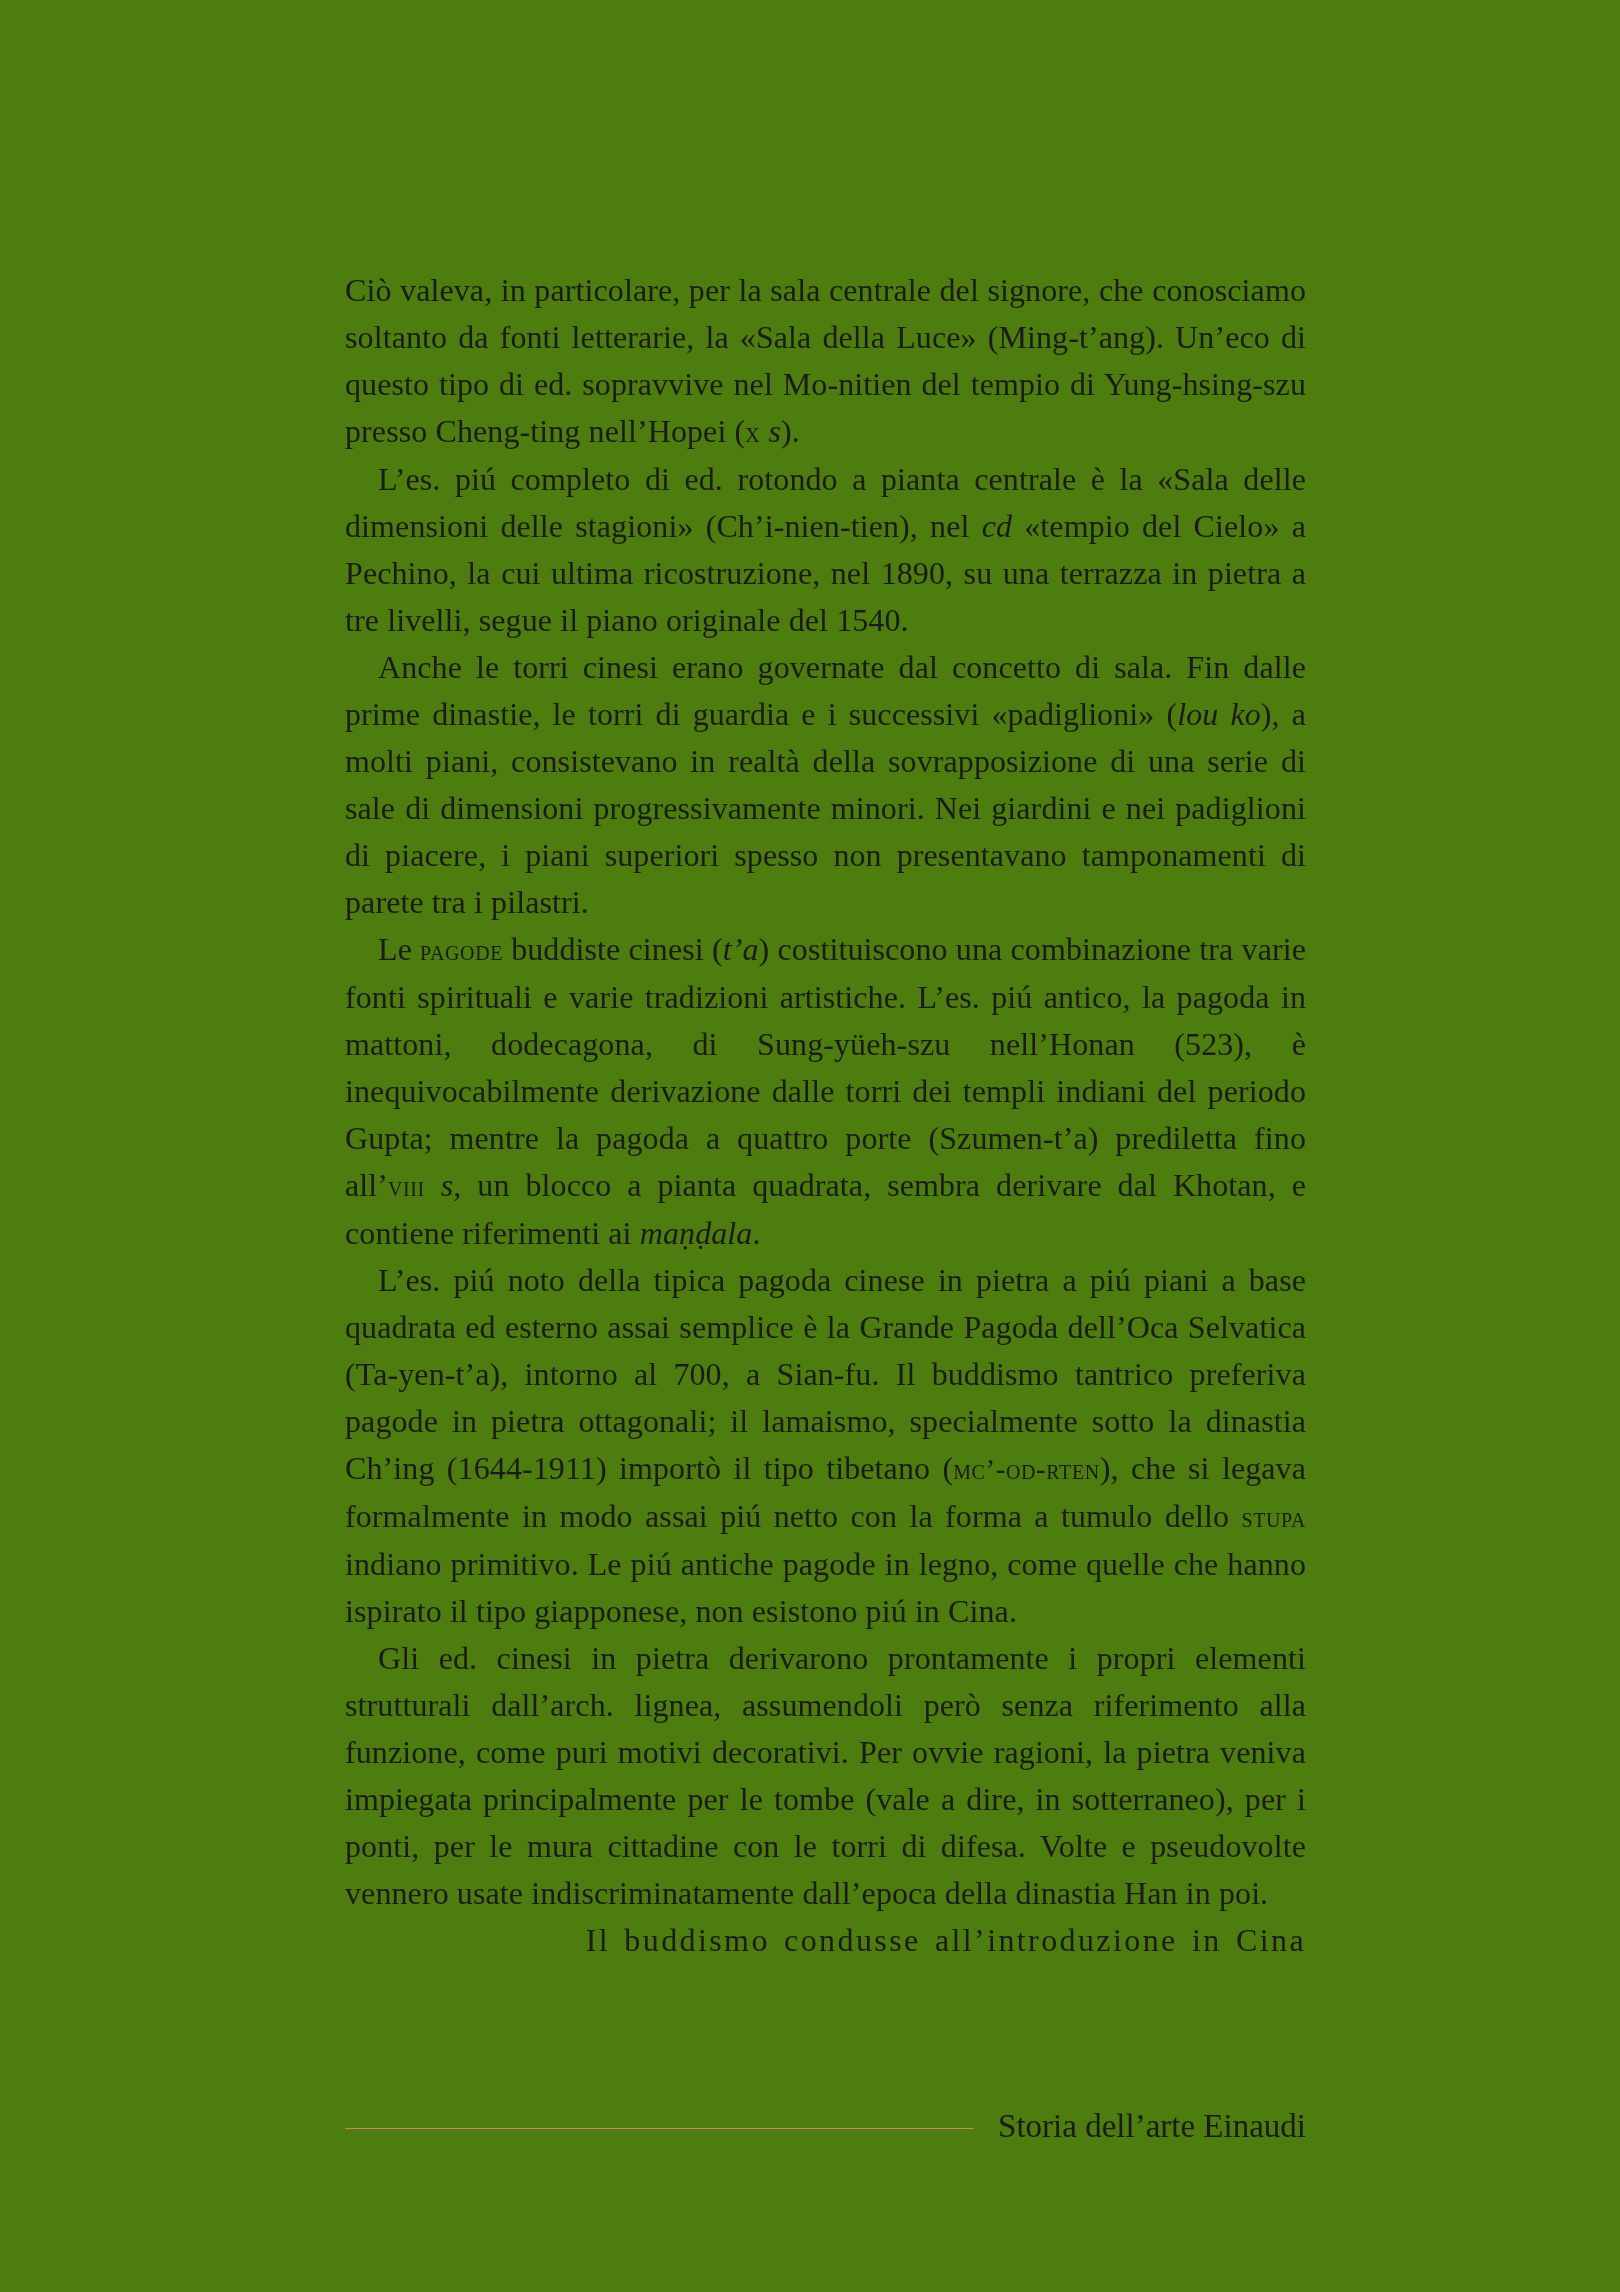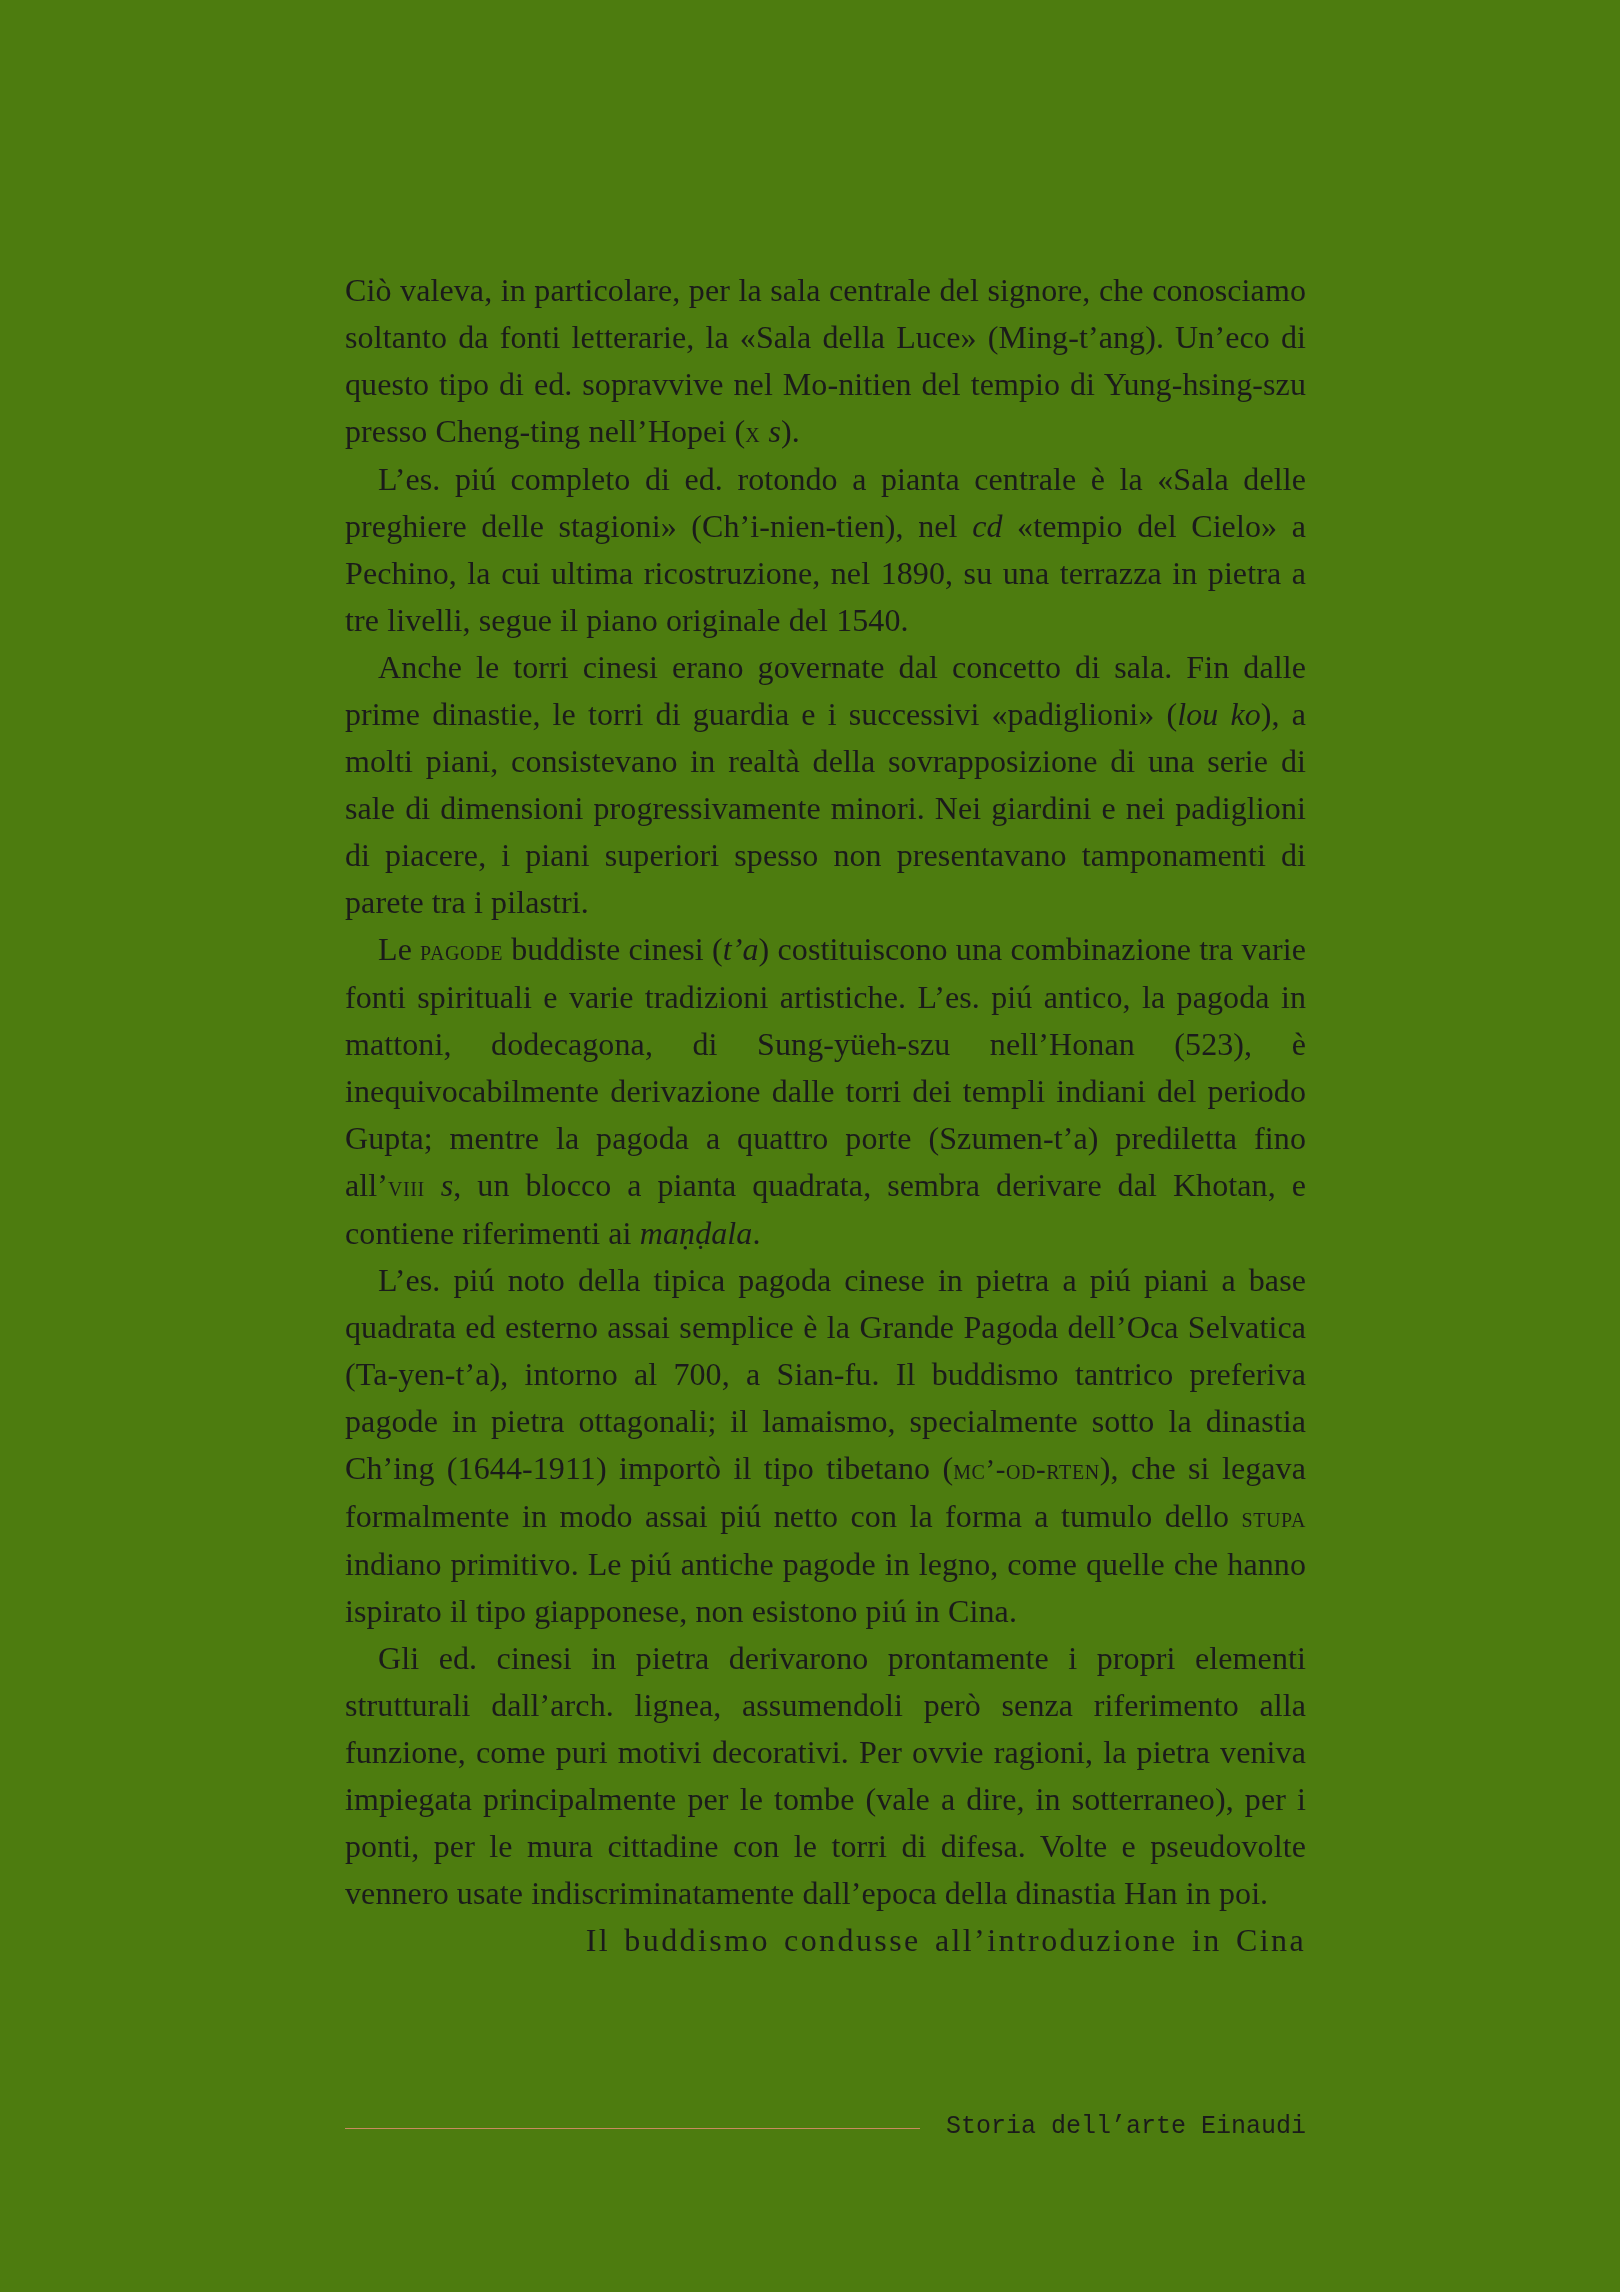--- a/index.html
+++ b/index.html
@@ -65,34 +65,34 @@
     justify-content: flex-end;
   }
   .footer-rule {
     flex: 1 1 auto;
     height: 1px;
     background: #c98a60;
     margin-right: 25.5px;
     margin-top: 3.9px;
   }
   .footer-text {
-    font-size: 25px;
-    font-family: Liberation Mono, monospace;
+    font-size: 33px;
+    font-family: Liberation Serif, serif;
     color: #1b1b1b;
     white-space: nowrap;
   }
 </style>
 </head>
 <body>
 
 <div class="page">
 
   <div class="text-column">
     <p class="para" id="p1"><span>Ciò valeva, in particolare, per la sala centrale del signore, che conosciamo soltanto da fonti letterarie, la «Sala della Luce» (Ming-t’ang). Un’eco di questo tipo di ed. sopravvive nel Mo-nitien del tempio di Yung-hsing-szu presso Cheng-ting nell’Hopei (</span><span class="sc">x</span><span> </span><span class="it">s</span><span>).</span></p>
-    <p class="para" id="p2"><span>L’es. piú completo di ed. rotondo a pianta centrale è la «Sala delle preghiere delle stagioni» (Ch’i-nien-tien), nel </span><span class="it">cd</span><span> «tempio del Cielo» a Pechino, la cui ultima ricostruzione, nel 1890, su una terrazza in pietra a tre livelli, segue il piano originale del 1540.</span></p>
+    <p class="para" id="p2"><span>L’es. piú completo di ed. rotondo a pianta centrale è la «Sala delle dimensioni delle stagioni» (Ch’i-nien-tien), nel </span><span class="it">cd</span><span> «tempio del Cielo» a Pechino, la cui ultima ricostruzione, nel 1890, su una terrazza in pietra a tre livelli, segue il piano originale del 1540.</span></p>
     <p class="para" id="p3"><span>Anche le torri cinesi erano governate dal concetto di sala. Fin dalle prime dinastie, le torri di guardia e i successivi «padiglioni» (</span><span class="it">lou ko</span><span>), a molti piani, consistevano in realtà della sovrapposizione di una serie di sale di dimensioni progressivamente minori. Nei giardini e nei padiglioni di piacere, i piani superiori spesso non presentavano tamponamenti di parete tra i pilastri.</span></p>
     <p class="para" id="p4"><span>Le </span><span class="sc">pagode</span><span> buddiste cinesi (</span><span class="it">t’a</span><span>) costituiscono una combinazione tra varie fonti spirituali e varie tradizioni artistiche. L’es. piú antico, la pagoda in mattoni, dodecagona, di Sung-yüeh-szu nell’Honan (523), è inequivocabilmente derivazione dalle torri dei templi indiani del periodo Gupta; mentre la pagoda a quattro porte (Szumen-t’a) prediletta fino all’</span><span class="sc">viii</span><span> </span><span class="it">s</span><span>, un blocco a pianta quadrata, sembra derivare dal Khotan, e contiene riferimenti ai </span><span class="it">maṇḍala</span><span>.</span></p>
     <p class="para" id="p5"><span>L’es. piú noto della tipica pagoda cinese in pietra a piú piani a base quadrata ed esterno assai semplice è la Grande Pagoda dell’Oca Selvatica (Ta-yen-t’a), intorno al 700, a Sian-fu. Il buddismo tantrico preferiva pagode in pietra ottagonali; il lamaismo, specialmente sotto la dinastia Ch’ing (1644-1911) importò il tipo tibetano (</span><span class="sc">mc’-od-rten</span><span>), che si legava formalmente in modo assai piú netto con la forma a tumulo dello </span><span class="sc">stupa</span><span> indiano primitivo. Le piú antiche pagode in legno, come quelle che hanno ispirato il tipo giapponese, non esistono piú in Cina.</span></p>
     <p class="para" id="p6"><span>Gli ed. cinesi in pietra derivarono prontamente i propri elementi strutturali dall’arch. lignea, assumendoli però senza riferimento alla funzione, come puri motivi decorativi. Per ovvie ragioni, la pietra veniva impiegata principalmente per le tombe (vale a dire, in sotterraneo), per i ponti, per le mura cittadine con le torri di difesa. Volte e pseudovolte vennero usate indiscriminatamente dall’epoca della dinastia Han in poi.</span></p>
     <p class="para" id="p7"><span class="lastline">Il buddismo condusse all’introduzione in Cina</span></p>
   </div>
 
   <div class="footer">
     <div class="footer-rule" style="background: rgb(201, 138, 96);"></div>
     <div class="footer-text">Storia dell’arte Einaudi</div>

